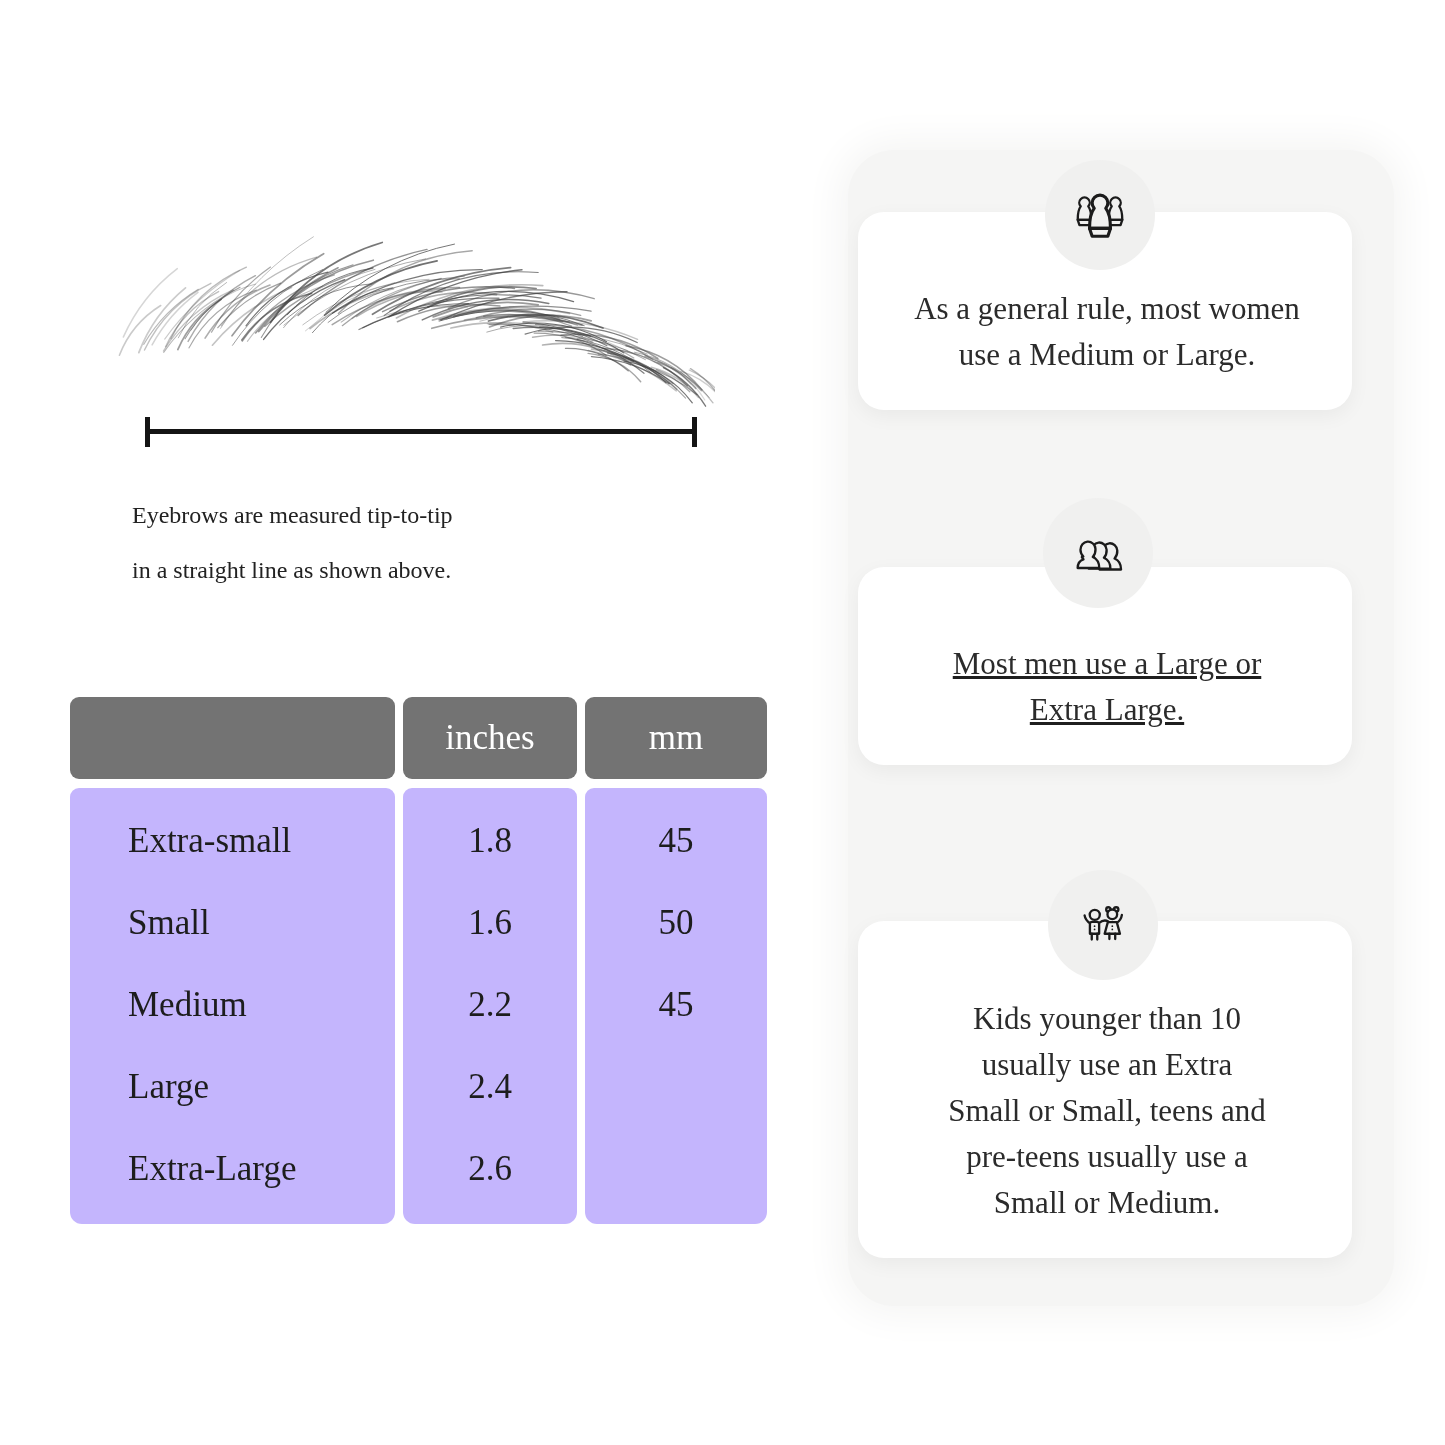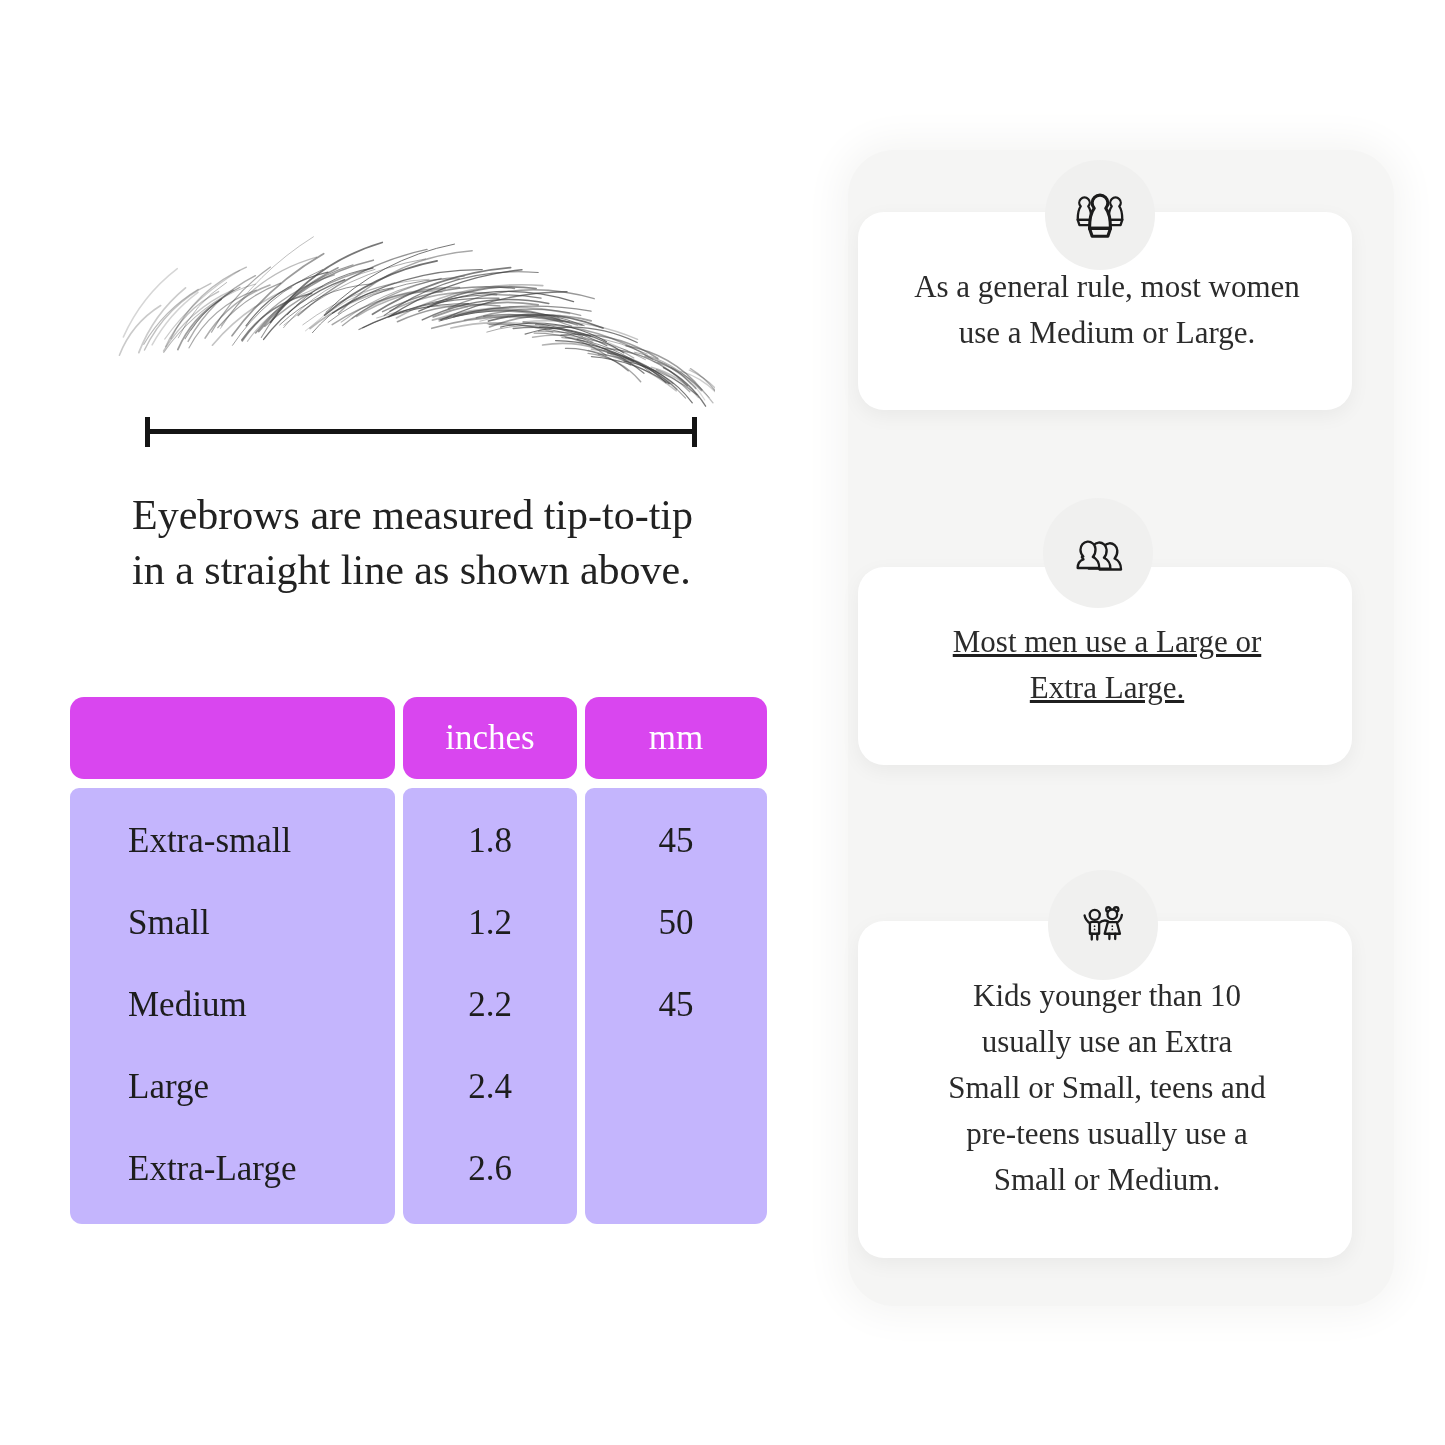--- a/index.html
+++ b/index.html
@@ -13,28 +13,28 @@
   }
   
   .brow-svg{position:absolute;left:95px;top:218px;width:620px;height:200px;}
   .mline{
     position:absolute;left:145px;top:417px;width:542px;height:30px;
     border-left:5px solid #141414;border-right:5px solid #141414;
   }
   .mline .bar{position:absolute;left:0;right:0;top:12px;height:5px;background:#141414;}
   .caption{
     position:absolute;left:132px;top:488px;width:620px;margin:0;
-    font-size:42px;line-height:55px;color:#222222;
+    font-size:24px;line-height:55px;color:#222222;
     white-space:pre-line;
   }
   
   .size-table{position:absolute;left:70px;top:697px;width:697px;}
   .thead,.tbody{display:grid;grid-template-columns:325px 174px 182px;column-gap:8px;}
   .th{
-    background:#d946ef;border-radius:14px;height:82px;
+    background:#737373;border-radius:9px;height:82px;
     display:flex;align-items:center;justify-content:center;
     color:#ffffff;font-size:35px;
   }
   .tbody{margin-top:9px;}
   .tcol{background:#c4b5fd;border-radius:9px 9px 12px 12px;padding:12px 0 14px 0;}
   .cell{
     height:82px;display:flex;align-items:center;justify-content:center;
     font-size:35px;color:#1d1d1d;
   }
   .tcol.labels .cell{justify-content:flex-start;padding-left:58px;}
@@ -43,21 +43,21 @@
     position:absolute;left:848px;top:150px;width:546px;height:1156px;
     background:#f5f5f4;border-radius:46px;
     box-shadow:0 0 38px 10px #f5f5f4;
     z-index:1;
   }
   .card{
     position:absolute;left:858px;width:494px;
     background:#ffffff;border-radius:26px;
     box-shadow:0 6px 20px rgba(0,0,0,0.05);
     z-index:2;
-    display:flex;align-items:flex-start;justify-content:center;
+    display:flex;align-items:center;justify-content:center;
     box-sizing:border-box;padding:52px 24px 10px 28px;
   }
   .card p{
     margin:0;text-align:center;font-size:31px;line-height:46px;color:#2b2b2b;
     white-space:pre-line;
   }
   .card1{top:212px;height:198px;}
   .card2{top:567px;height:198px;text-decoration:underline;}
   .card3{top:921px;height:337px;}
   .badge{
@@ -227,21 +227,21 @@
     <div class="tbody">
       <div class="tcol labels">
         <div class="cell">Extra-small</div>
         <div class="cell">Small</div>
         <div class="cell">Medium</div>
         <div class="cell">Large</div>
         <div class="cell">Extra-Large</div>
       </div>
       <div class="tcol">
         <div class="cell">1.8</div>
-        <div class="cell">1.2</div>
+        <div class="cell">1.6</div>
         <div class="cell">2.2</div>
         <div class="cell">2.4</div>
         <div class="cell">2.6</div>
       </div>
       <div class="tcol">
         <div class="cell">45</div>
         <div class="cell">50</div>
         <div class="cell">45</div>
       </div>
     </div>

